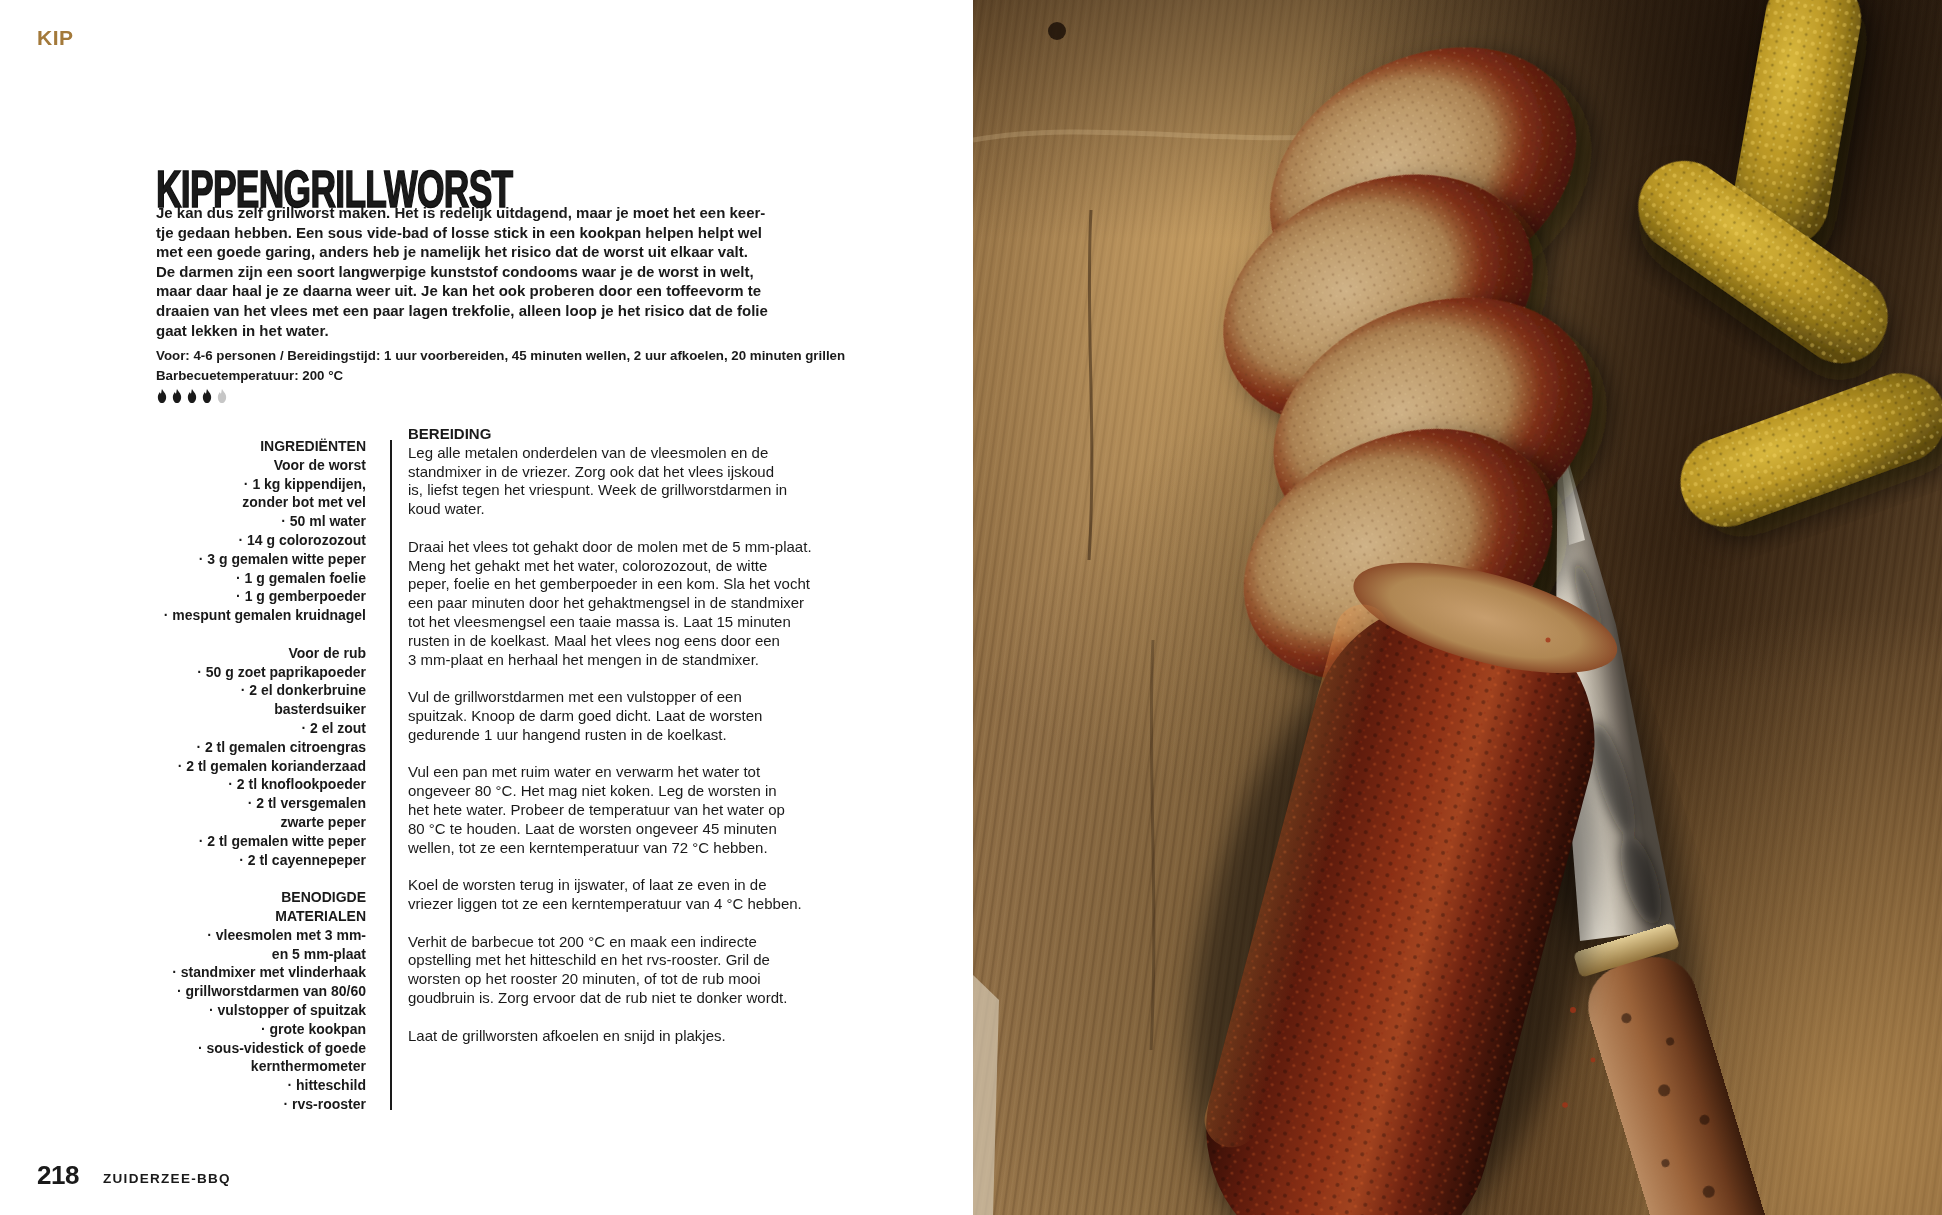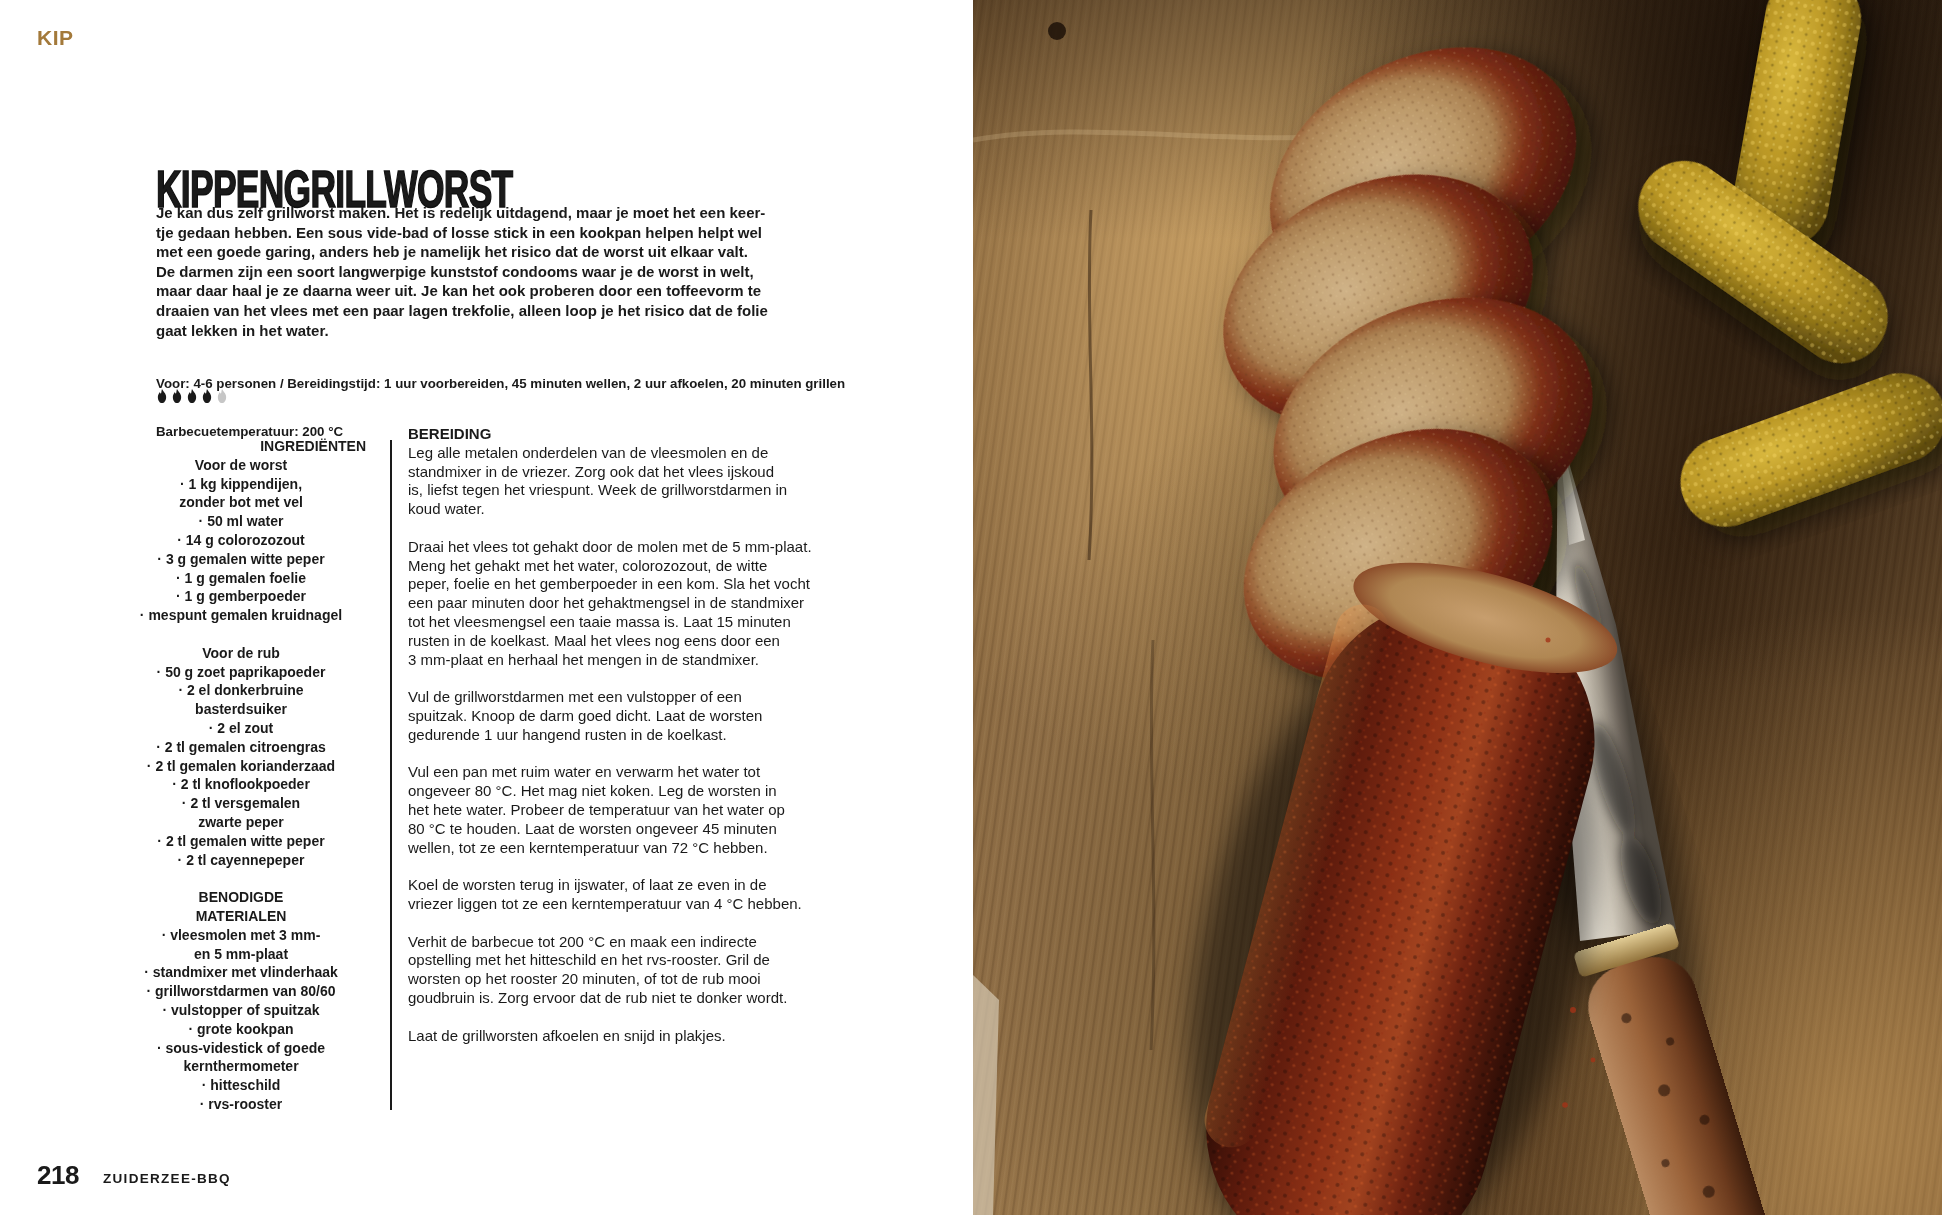--- a/index.html
+++ b/index.html
@@ -14,29 +14,29 @@
   .title{
     position:absolute;left:156px;top:124px;font-size:52px;font-weight:bold;
     letter-spacing:-1px;white-space:nowrap;transform:scaleX(.68);transform-origin:0 50%;
     -webkit-text-stroke:1.6px #111;
   }
   .intro{
     position:absolute;left:156px;top:188px;width:720px;
     font-size:15px;line-height:19.6px;font-weight:bold;white-space:pre-line;
   }
   .meta{position:absolute;left:156px;top:346px;width:740px;font-size:13.3px;line-height:20px;font-weight:bold;}
-  .meta div{white-space:pre-line;margin-top:28px;}
+  .meta div{white-space:pre-line;}
   .heat{position:absolute;left:156px;top:388px;display:flex;gap:3px;align-items:flex-end;}
   .flame{width:12px;height:16px;display:block;}
   .ingredients{
     position:absolute;left:116px;top:437px;width:250px;text-align:right;
     font-size:14px;line-height:18.8px;font-weight:bold;
   }
   .ing-col-heading{white-space:pre-line;}
-  .ing-group{margin-bottom:18.8px;text-align:center;}
+  .ing-group{margin-bottom:18.8px;}
   .ing-group-heading{white-space:pre-line;}
   .ing-item{white-space:pre-line;}
   .col-divider{position:absolute;left:390px;top:440px;width:2px;height:670px;background:#1a1a1a;}
   .method{position:absolute;left:408px;top:425px;width:452px;font-size:15px;line-height:18.8px;}
   .method-heading{font-weight:bold;}
   .method-par{white-space:pre-line;margin:0 0 18.8px 0;}
   .footer-num{position:absolute;left:37px;top:1160px;font-size:26px;font-weight:bold;letter-spacing:-.5px;}
   .footer-title{position:absolute;left:103px;top:1171px;font-size:13.5px;font-weight:bold;letter-spacing:1.3px;}
   .photo{position:absolute;left:973px;top:0;width:969px;height:1215px;overflow:hidden;background:#7a5a34;}
   .photo svg{display:block;}

